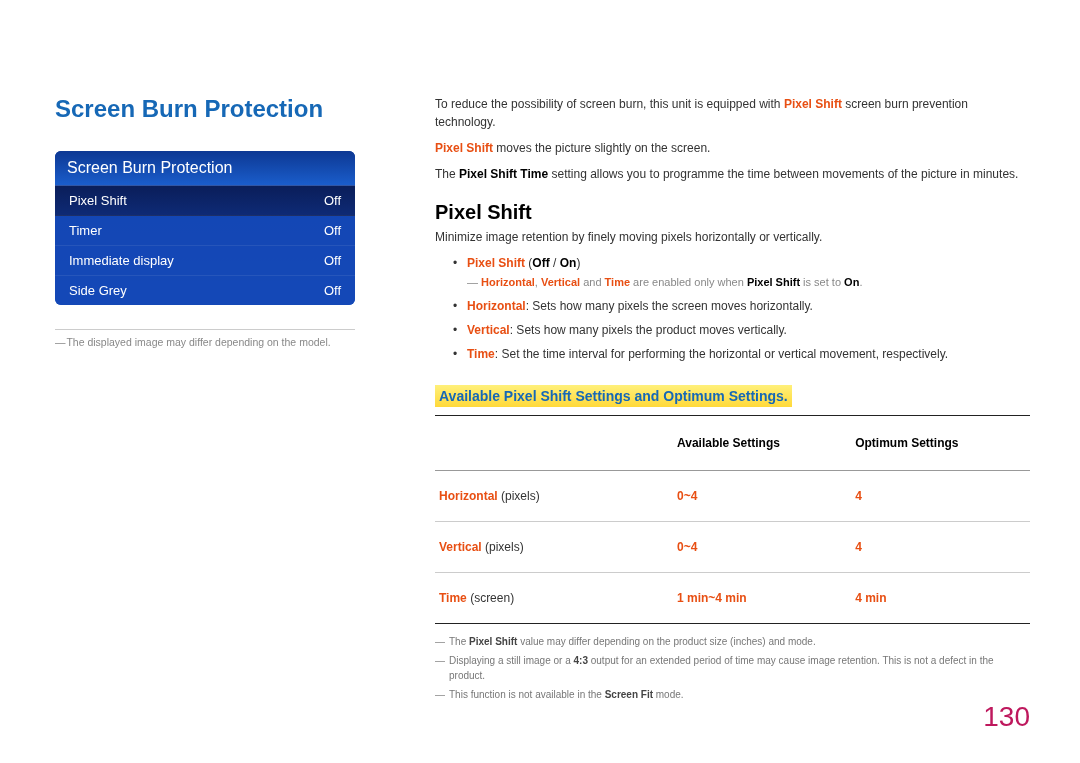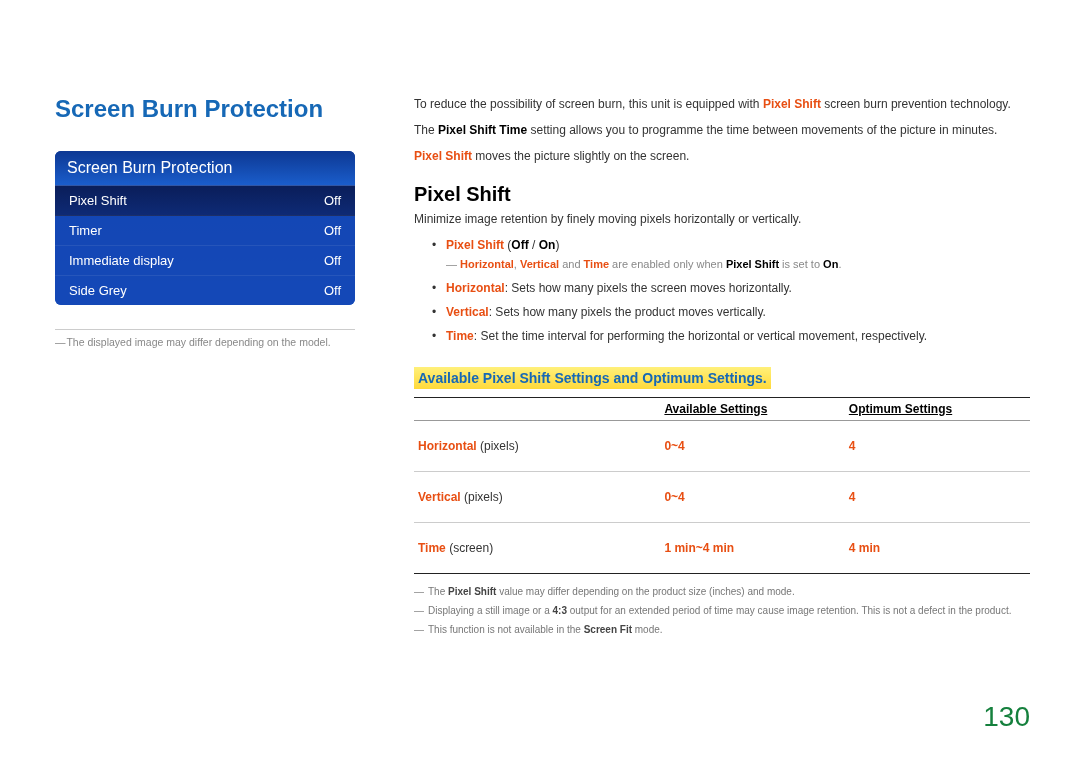--- a/index.html
+++ b/index.html
@@ -8,21 +8,21 @@
     background: #fff;
     color: #333;
     width: 1080px;
     height: 763px;
     position: relative;
     padding: 95px 50px 30px 55px;
     font-size: 12px;
   }
   .page {
     display: flex;
-    gap: 59px;
+    gap: 80px;
   }
   .left-col {
     width: 300px;
     flex: 0 0 300px;
   }
   .right-col {
     flex: 1;
   }
   .main-title {
     color: #1668b6;
@@ -137,24 +137,23 @@
   }
   table.settings {
     width:100%;
     border-collapse:collapse;
     font-size:12px;
   }
   table.settings th {
     text-align:left;
     font-weight:700;
     color:#000;
-    padding:4px 4px;
+    padding:20px 4px;
     border-top:1.5px solid #222;
     border-bottom:1px solid #999;
-    text-decoration:underline;
   }
   table.settings th:first-child { width:40%; }
   table.settings td {
     padding:18px 4px;
     border-bottom:1px solid #ccc;
     color:#e84f13;
     font-weight:700;
   }
   table.settings td .unit { color:#333; font-weight:400; }
   table.settings tr:last-child td { border-bottom:1.5px solid #222; }
@@ -175,21 +174,21 @@
     top:0;
     color:#888;
   }
   .footnotes .bold { color:#444; }
 
   .page-number {
     position:absolute;
     bottom:30px;
     right:50px;
     font-size:28px;
-    color:#15803d;
+    color:#be185d;
     font-weight:300;
   }
   .icon-box {
     display:inline-block;
     font-size:9px;
     vertical-align:middle;
     border:1px solid #333;
     padding:0 2px;
     line-height:10px;
     border-radius:2px;
@@ -227,24 +226,24 @@
     <hr class="osd-hr">
     <p class="img-note">The displayed image may differ depending on the model.</p>
   </div>
 
   <div class="right-col">
     <div class="intro-text">
       <p>
         <span>To reduce the possibility of screen burn, this unit is equipped with </span><span class="red">Pixel Shift</span><span> screen burn prevention technology.</span>
       </p>
       <p>
+        <span class="red">Pixel Shift</span><span> moves the picture slightly on the screen.</span>
+      </p>
+      <p>
         <span>The </span><span class="bold">Pixel Shift Time</span><span> setting allows you to programme the time between movements of the picture in minutes.</span>
-      </p>
-      <p>
-        <span class="red">Pixel Shift</span><span> moves the picture slightly on the screen.</span>
       </p>
     </div>
 
     <h2 class="section-title">Pixel Shift</h2>
     <p class="subdesc">Minimize image retention by finely moving pixels horizontally or vertically.</p>
 
     <ul class="bullets">
       <li>
         <span class="red">Pixel Shift</span>
         <span>(</span><span class="bold">Off</span><span> / </span><span class="bold">On</span><span>)</span>

